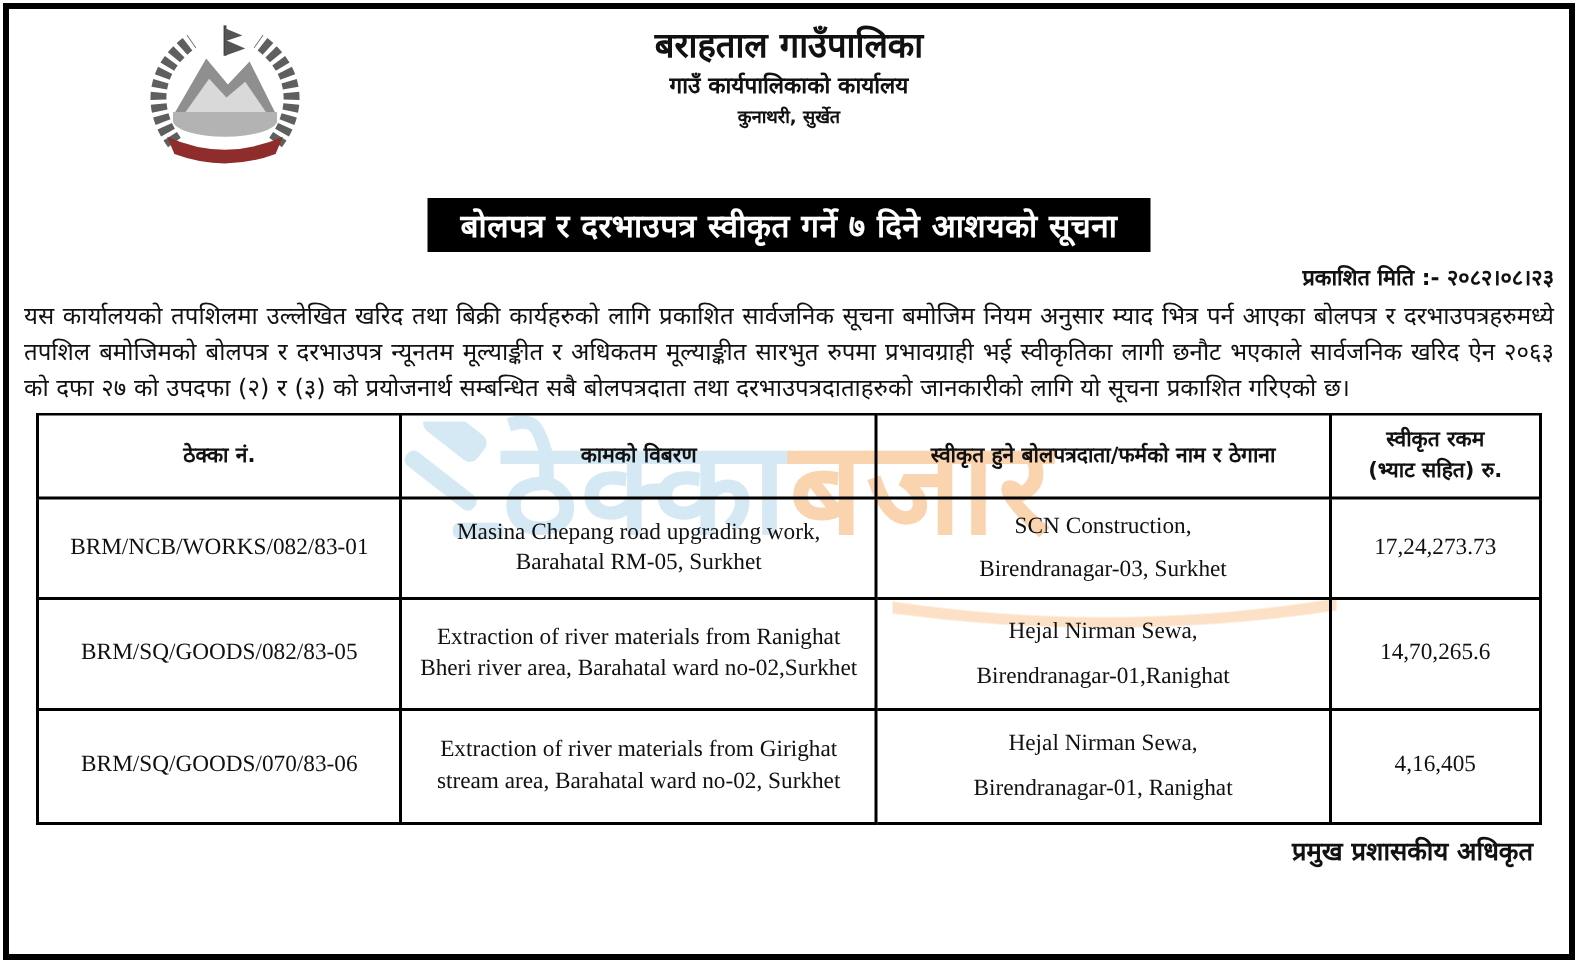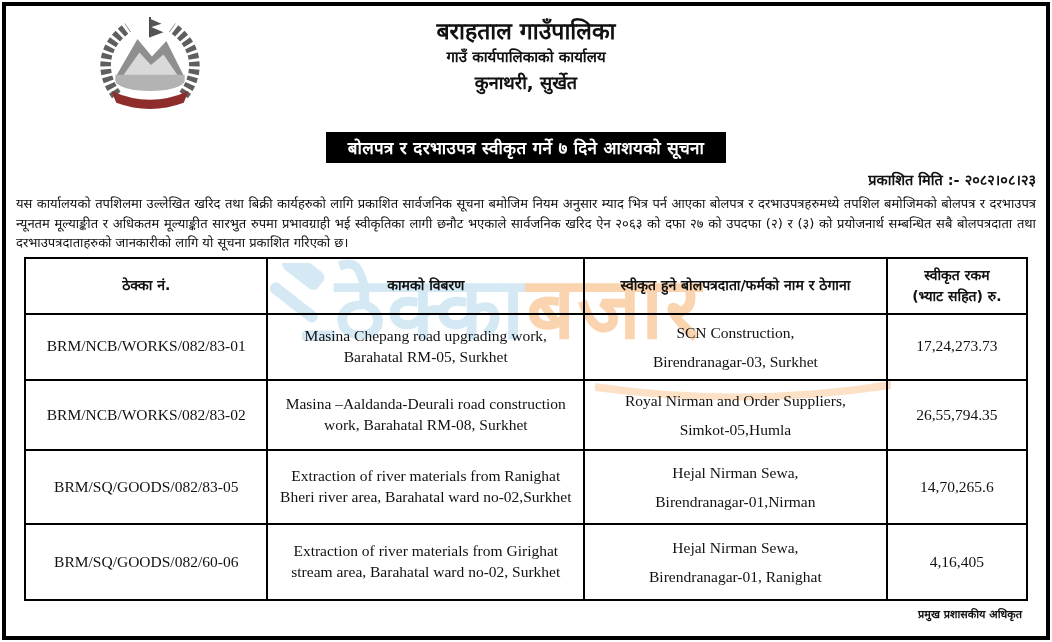--- a/index.html
+++ b/index.html
@@ -19,35 +19,35 @@
     position: relative;
     overflow: hidden;
   }
 
   
   .doc-header { position: relative; text-align: center; padding-top: 4px; min-height: 112px; }
   .emblem { position: absolute; left: 80px; top: 2px; width: 108px; height: 106px; }
   .emblem svg { width: 100%; height: 100%; }
   .h-muni   { font-size: 23px; font-weight: bold; line-height: 1.35; }
   .h-office { font-size: 15px; font-weight: bold; line-height: 1.45; }
-  .h-small  { font-size: 18px; font-weight: bold; line-height: 1.6; }
+  .h-small  { font-size: 12px; font-weight: bold; line-height: 1.6; }
 
   
   .banner {
     display: table; margin: 8px auto 0 auto;
     background: #000; color: #fff;
-    font-size: 17px; font-weight: bold;
+    font-size: 21px; font-weight: bold;
     padding: 4px 22px; letter-spacing: .3px;
   }
   .pubdate { text-align: right; font-size: 14.5px; font-weight: bold; margin-top: 6px; }
 
   
   .notice-body {
     margin-top: 5px;
-    font-size: 13px; line-height: 1.5;
+    font-size: 16px; line-height: 1.5;
     text-align: justify;
   }
 
   
   .table-wrap { position: relative; margin: 4px 8px 0 8px; }
   table.notice-table {
     width: 100%; border-collapse: collapse; table-layout: fixed;
     position: relative; z-index: 1;
   }
   .notice-table col.c1 { width: 24.2%; }
@@ -84,21 +84,21 @@
   }
   .wm-gavel { width: 78px; height: 96px; margin-top: 2px; }
   .wm-word { font-weight: bold; font-size: 86px; line-height: 1.1; letter-spacing: 2px; }
   .wm-blue   { margin-left: -6px; }
   .wm-orange { }
   .wm-swoosh { position: absolute; left: 330px; top: 118px; width: 300px; height: 22px; }
 
   
   .signatory {
     text-align: right; padding: 5px 14px 0 0;
-    font-size: 11px; font-weight: bold;
+    font-size: 17px; font-weight: bold;
   }
 </style>
 </head>
 <body>
 
 <div class="page">
 
   <header class="doc-header">
     <div class="emblem">
       <svg viewBox="0 0 110 110">
@@ -162,40 +162,31 @@
       <tbody>
         <tr class="r1">
           <td>BRM/NCB/WORKS/082/83-01</td>
           <td>Masina Chepang road upgrading work, Barahatal RM-05, Surkhet</td>
           <td>
             <span class="bidder-line">SCN Construction,</span>
             <span class="bidder-line">Birendranagar-03, Surkhet</span>
           </td>
           <td>17,24,273.73</td>
         </tr>
-        <tr class="r2">
-          <td>BRM/NCB/WORKS/082/83-02</td>
-          <td>Masina –Aaldanda-Deurali road construction work, Barahatal RM-08, Surkhet</td>
-          <td>
-            <span class="bidder-line">Royal Nirman and Order Suppliers,</span>
-            <span class="bidder-line">Simkot-05,Humla</span>
-          </td>
-          <td>26,55,794.35</td>
-        </tr>
         <tr class="r3">
           <td>BRM/SQ/GOODS/082/83-05</td>
           <td>Extraction of river materials from Ranighat Bheri river area, Barahatal ward no-02,Surkhet</td>
           <td>
             <span class="bidder-line">Hejal Nirman Sewa,</span>
-            <span class="bidder-line">Birendranagar-01,Nirman</span>
+            <span class="bidder-line">Birendranagar-01,Ranighat</span>
           </td>
           <td>14,70,265.6</td>
         </tr>
         <tr class="r4">
-          <td>BRM/SQ/GOODS/082/60-06</td>
+          <td>BRM/SQ/GOODS/070/83-06</td>
           <td>Extraction of river materials from Girighat stream area, Barahatal ward no-02, Surkhet</td>
           <td>
             <span class="bidder-line">Hejal Nirman Sewa,</span>
             <span class="bidder-line">Birendranagar-01, Ranighat</span>
           </td>
           <td>4,16,405</td>
         </tr>
       </tbody>
     </table>
   </div>

